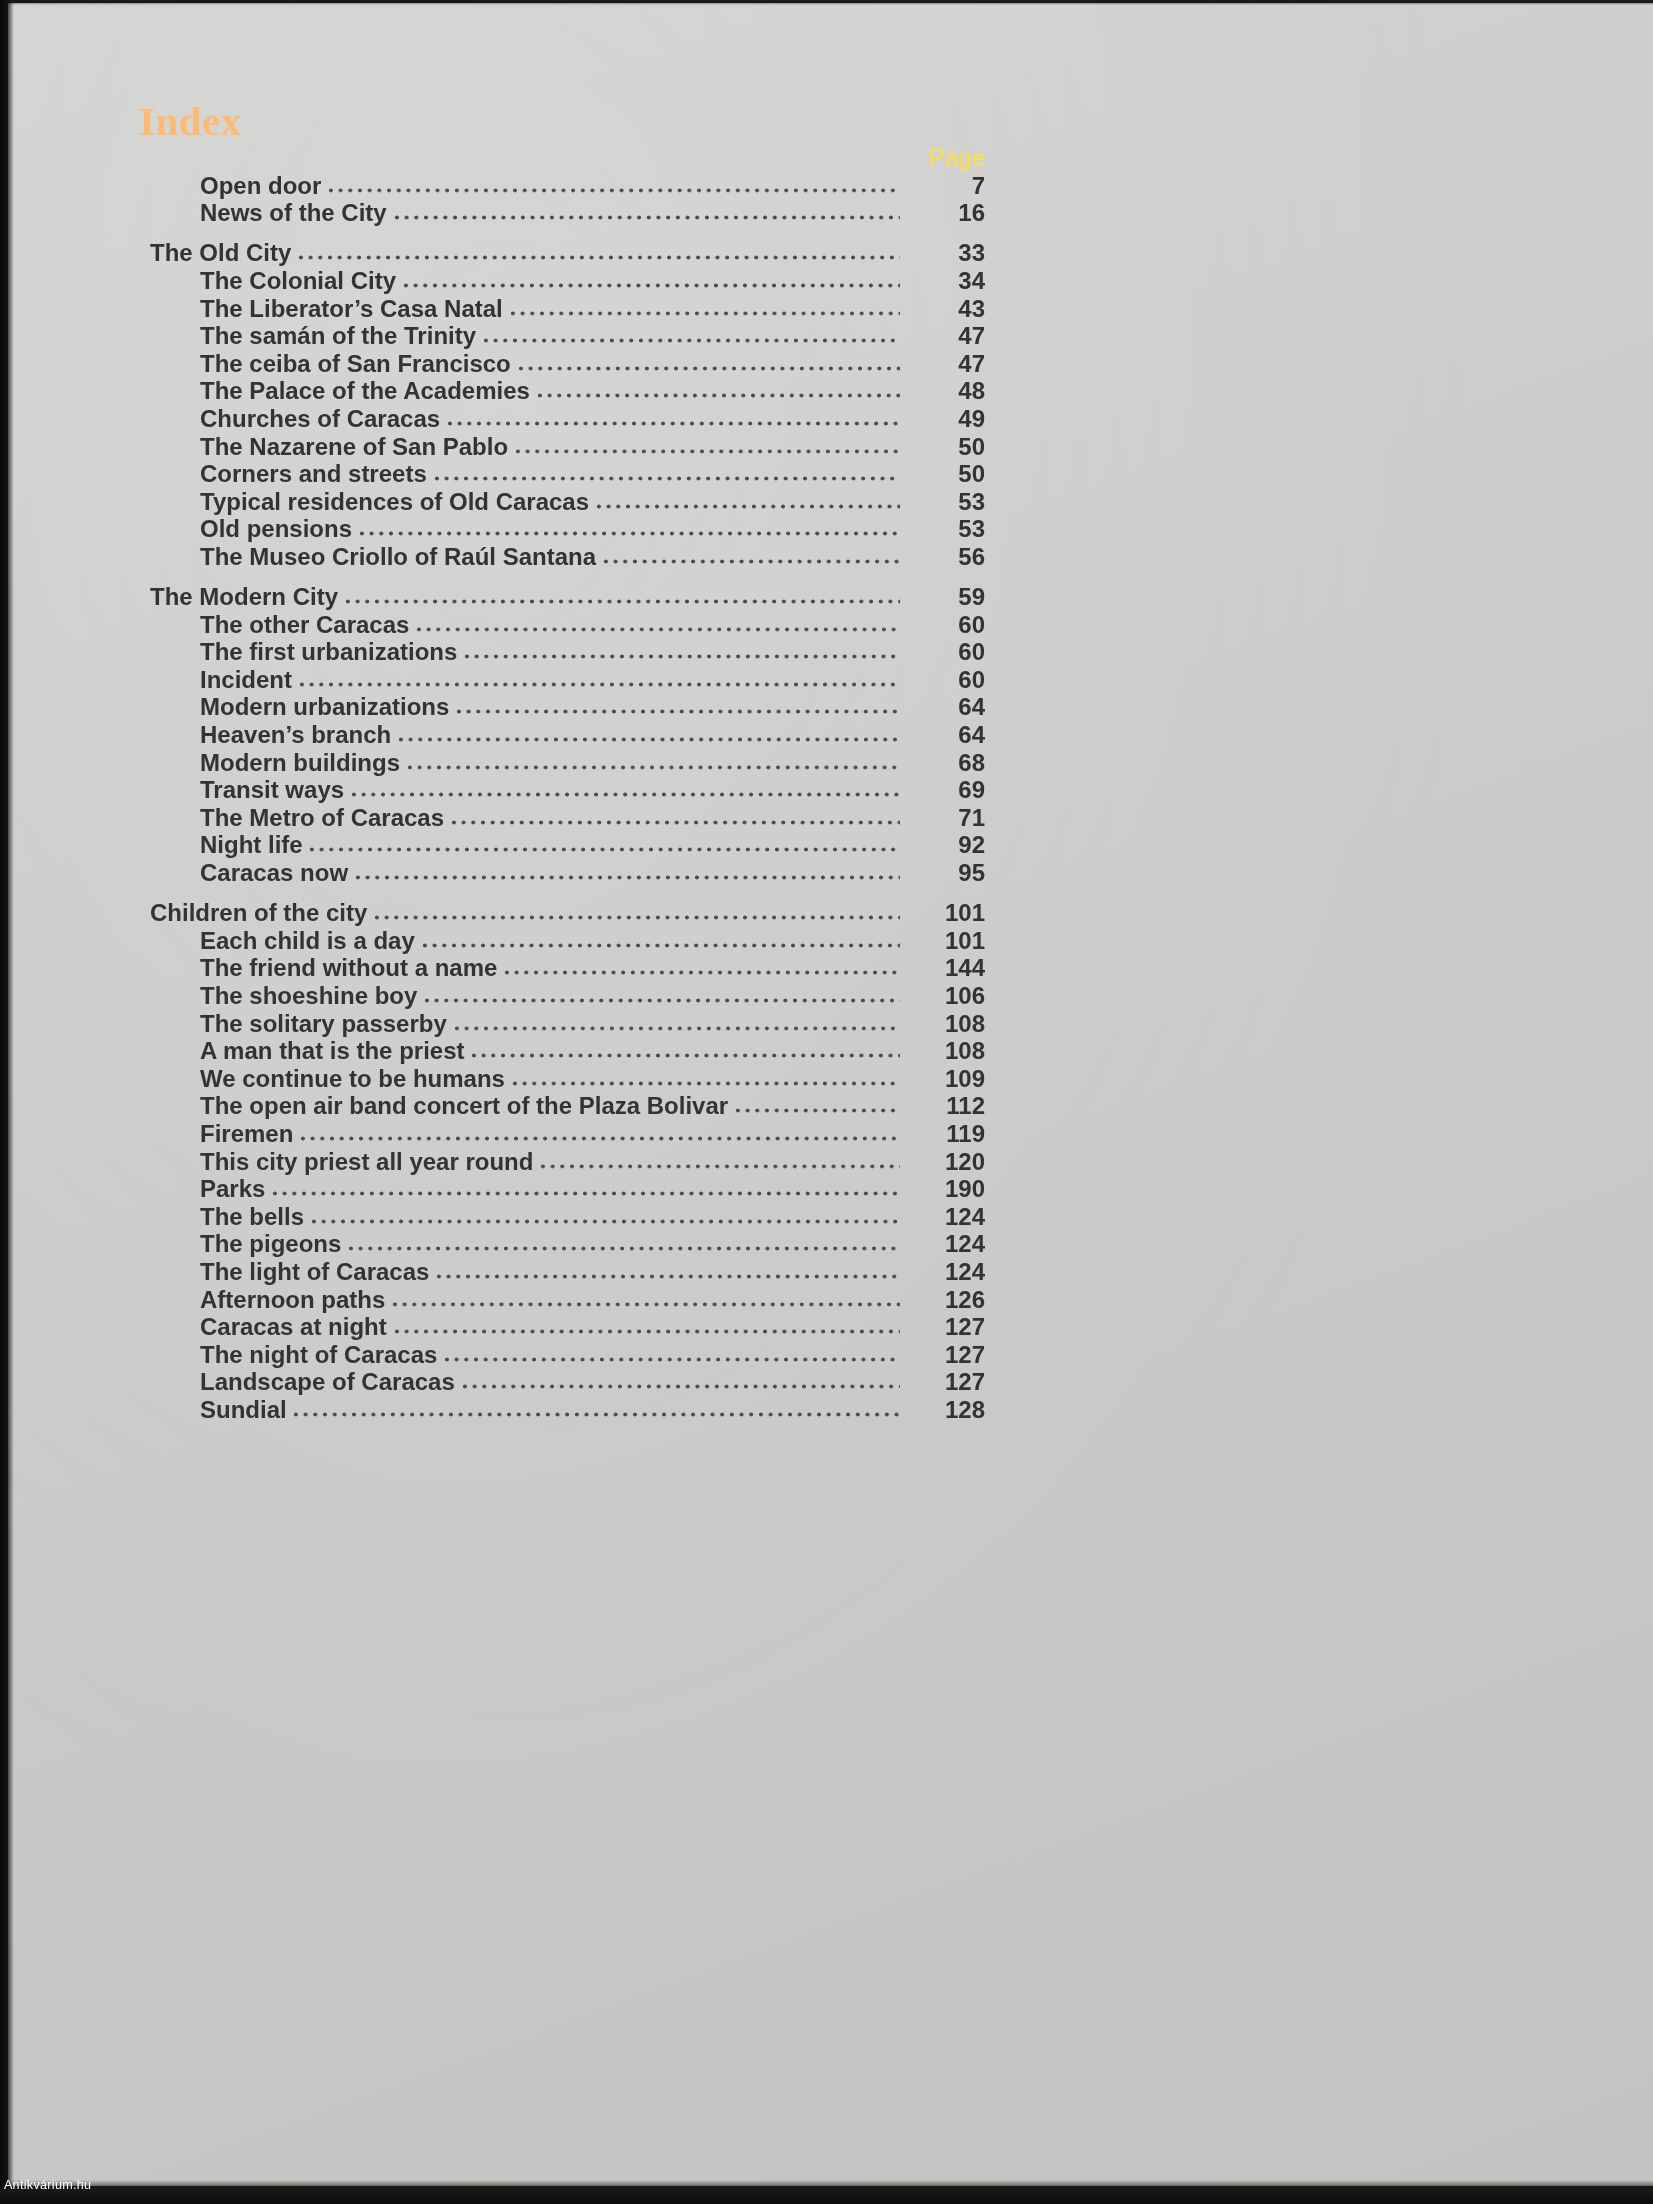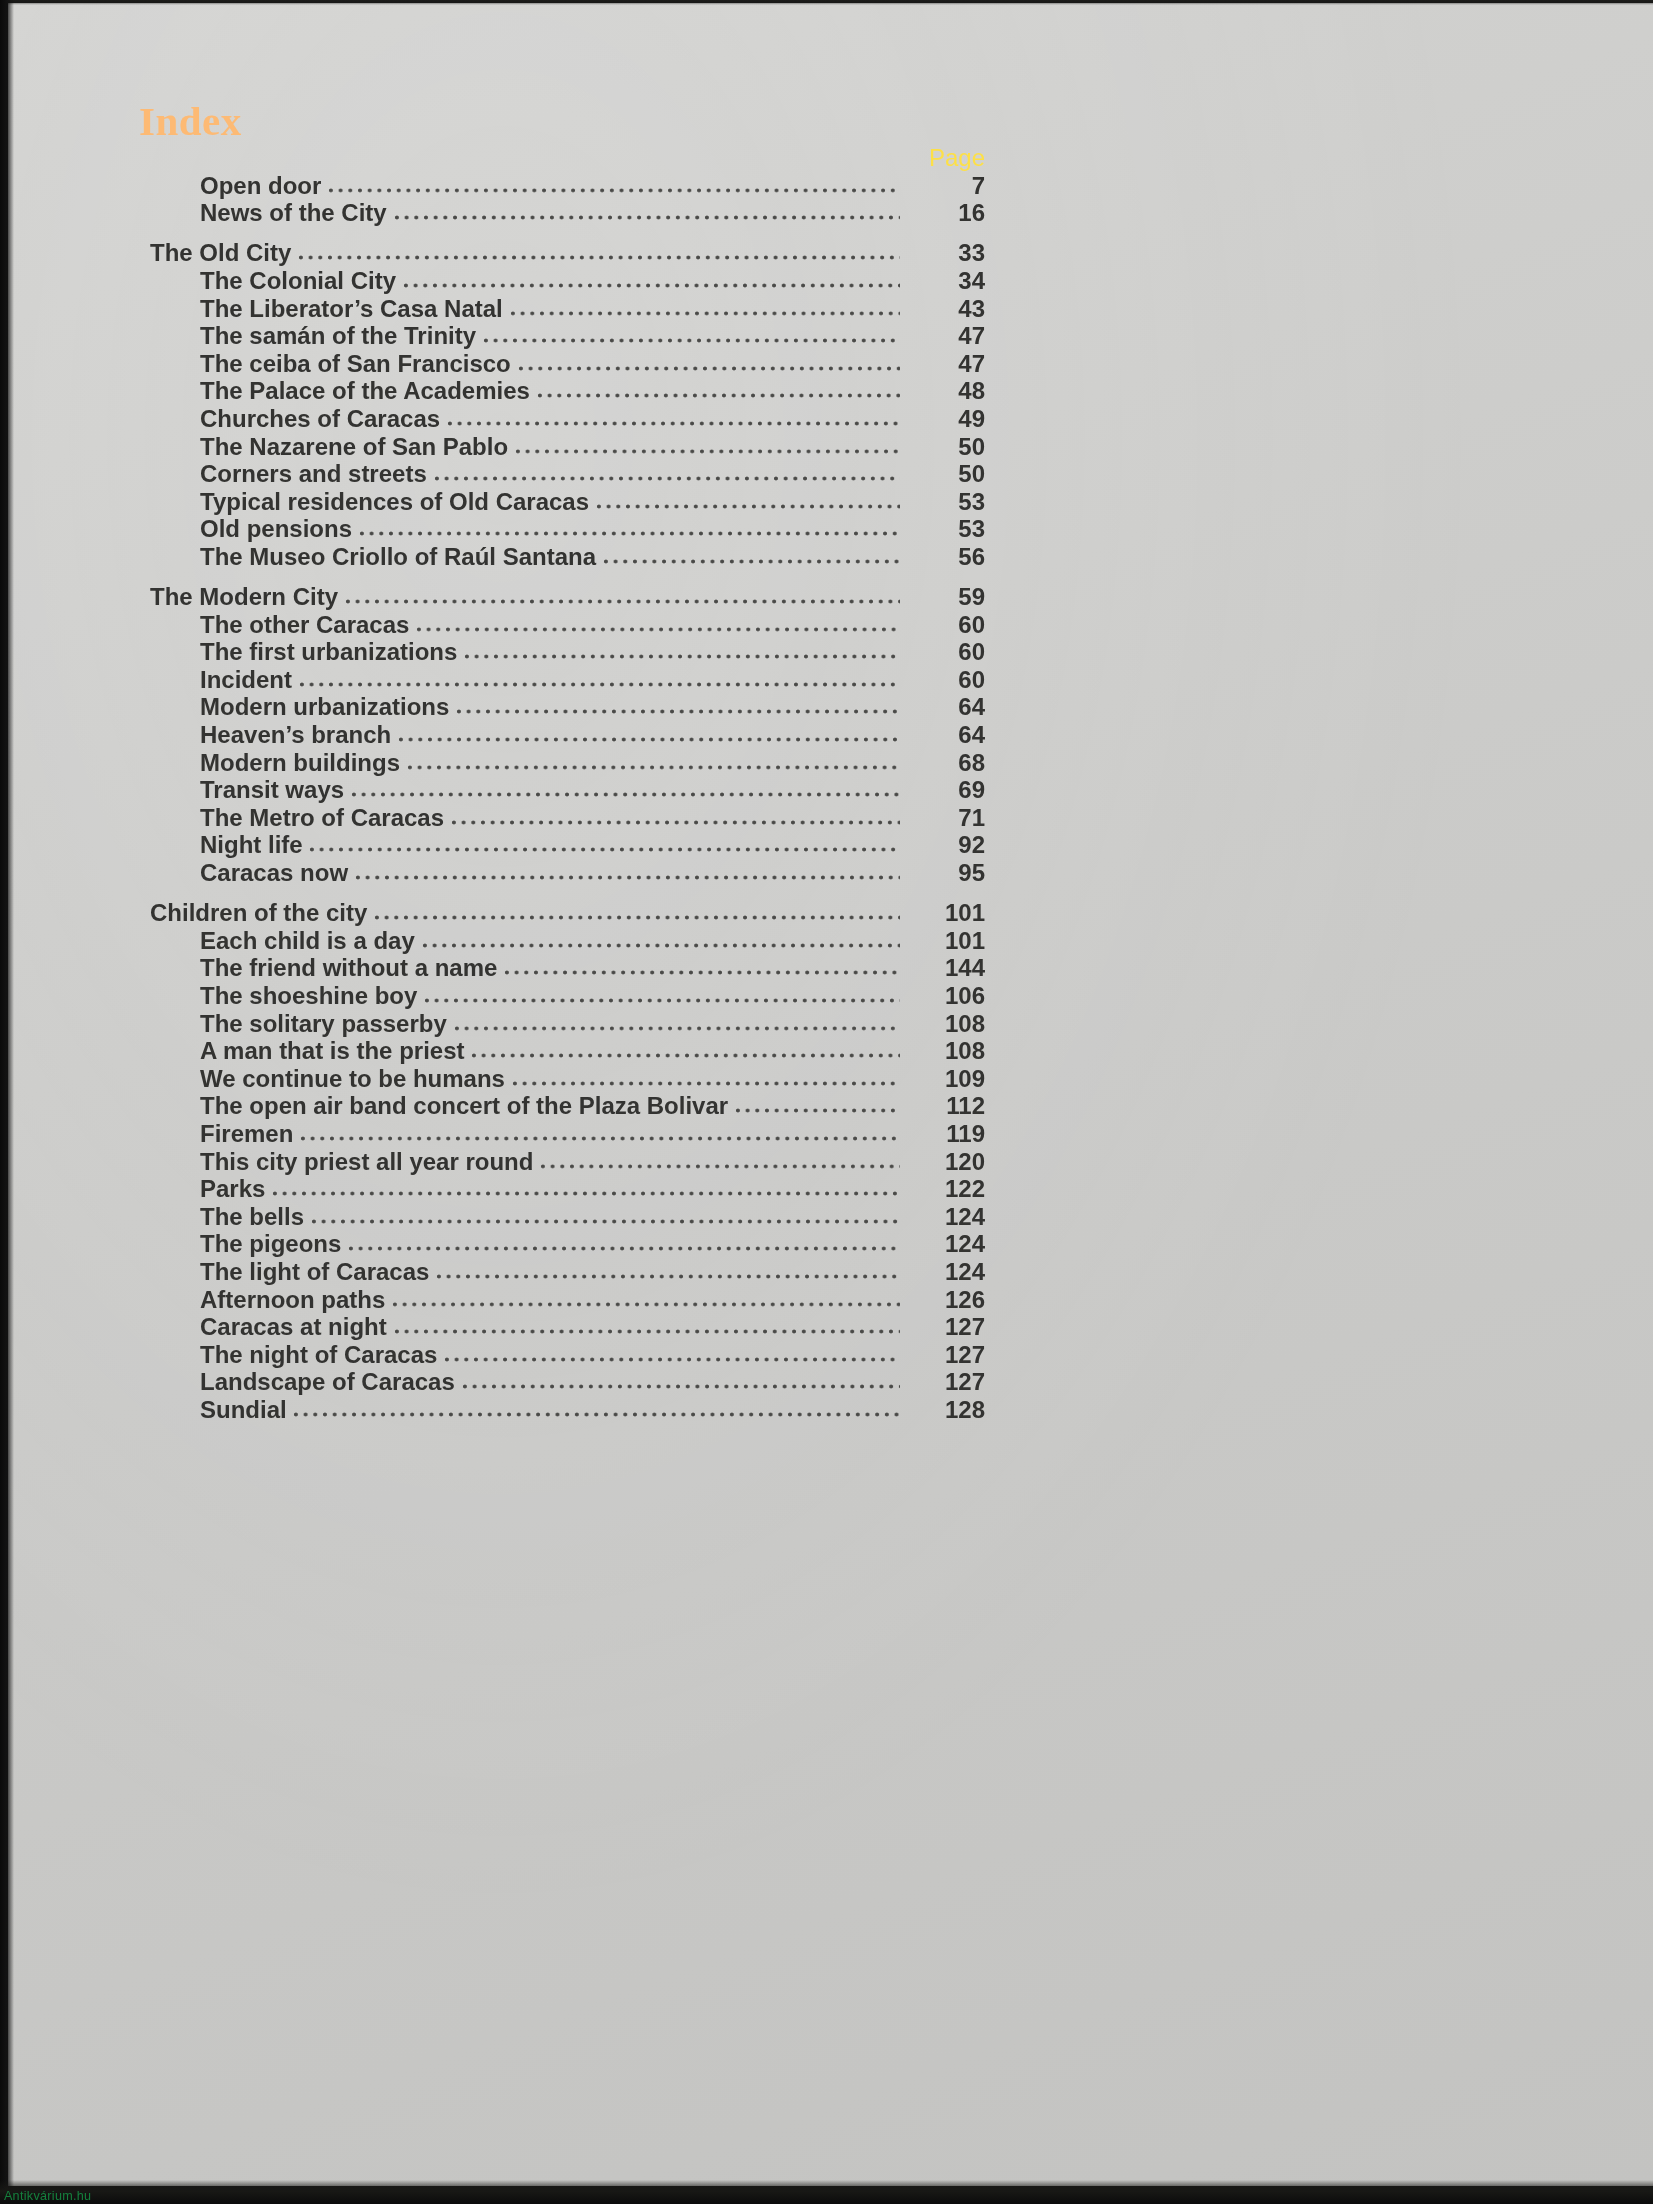--- a/index.html
+++ b/index.html
@@ -92,23 +92,23 @@
     background-size: 9.7px 6.8px;
     background-repeat: repeat-x;
   }
   .pagenum {
     flex: 0 0 73px;
     text-align: right;
   }
   .watermark {
     position: absolute;
     left: 3.9px;
-    bottom: 2px;
+    bottom: 13px;
     font-size: 12.6px;
-    color: #15803d;
+    color: #ffffff;
     letter-spacing: 0.3px;
   }
 </style>
 </head>
 <body>
 
 <div class="scan-page"></div>
 <div class="edge-top"></div>
 <div class="edge-left"></div>
 <div class="edge-bottom"></div>
@@ -296,21 +296,21 @@
           <span class="pagenum">119</span>
         </div>
         <div class="row level-1">
           <span class="label">This city priest all year round</span>
           <span class="dots"></span>
           <span class="pagenum">120</span>
         </div>
         <div class="row level-1">
           <span class="label">Parks</span>
           <span class="dots"></span>
-          <span class="pagenum">122</span>
+          <span class="pagenum">190</span>
         </div>
         <div class="row level-1">
           <span class="label">The bells</span>
           <span class="dots"></span>
           <span class="pagenum">124</span>
         </div>
         <div class="row level-1">
           <span class="label">The pigeons</span>
           <span class="dots"></span>
           <span class="pagenum">124</span>

